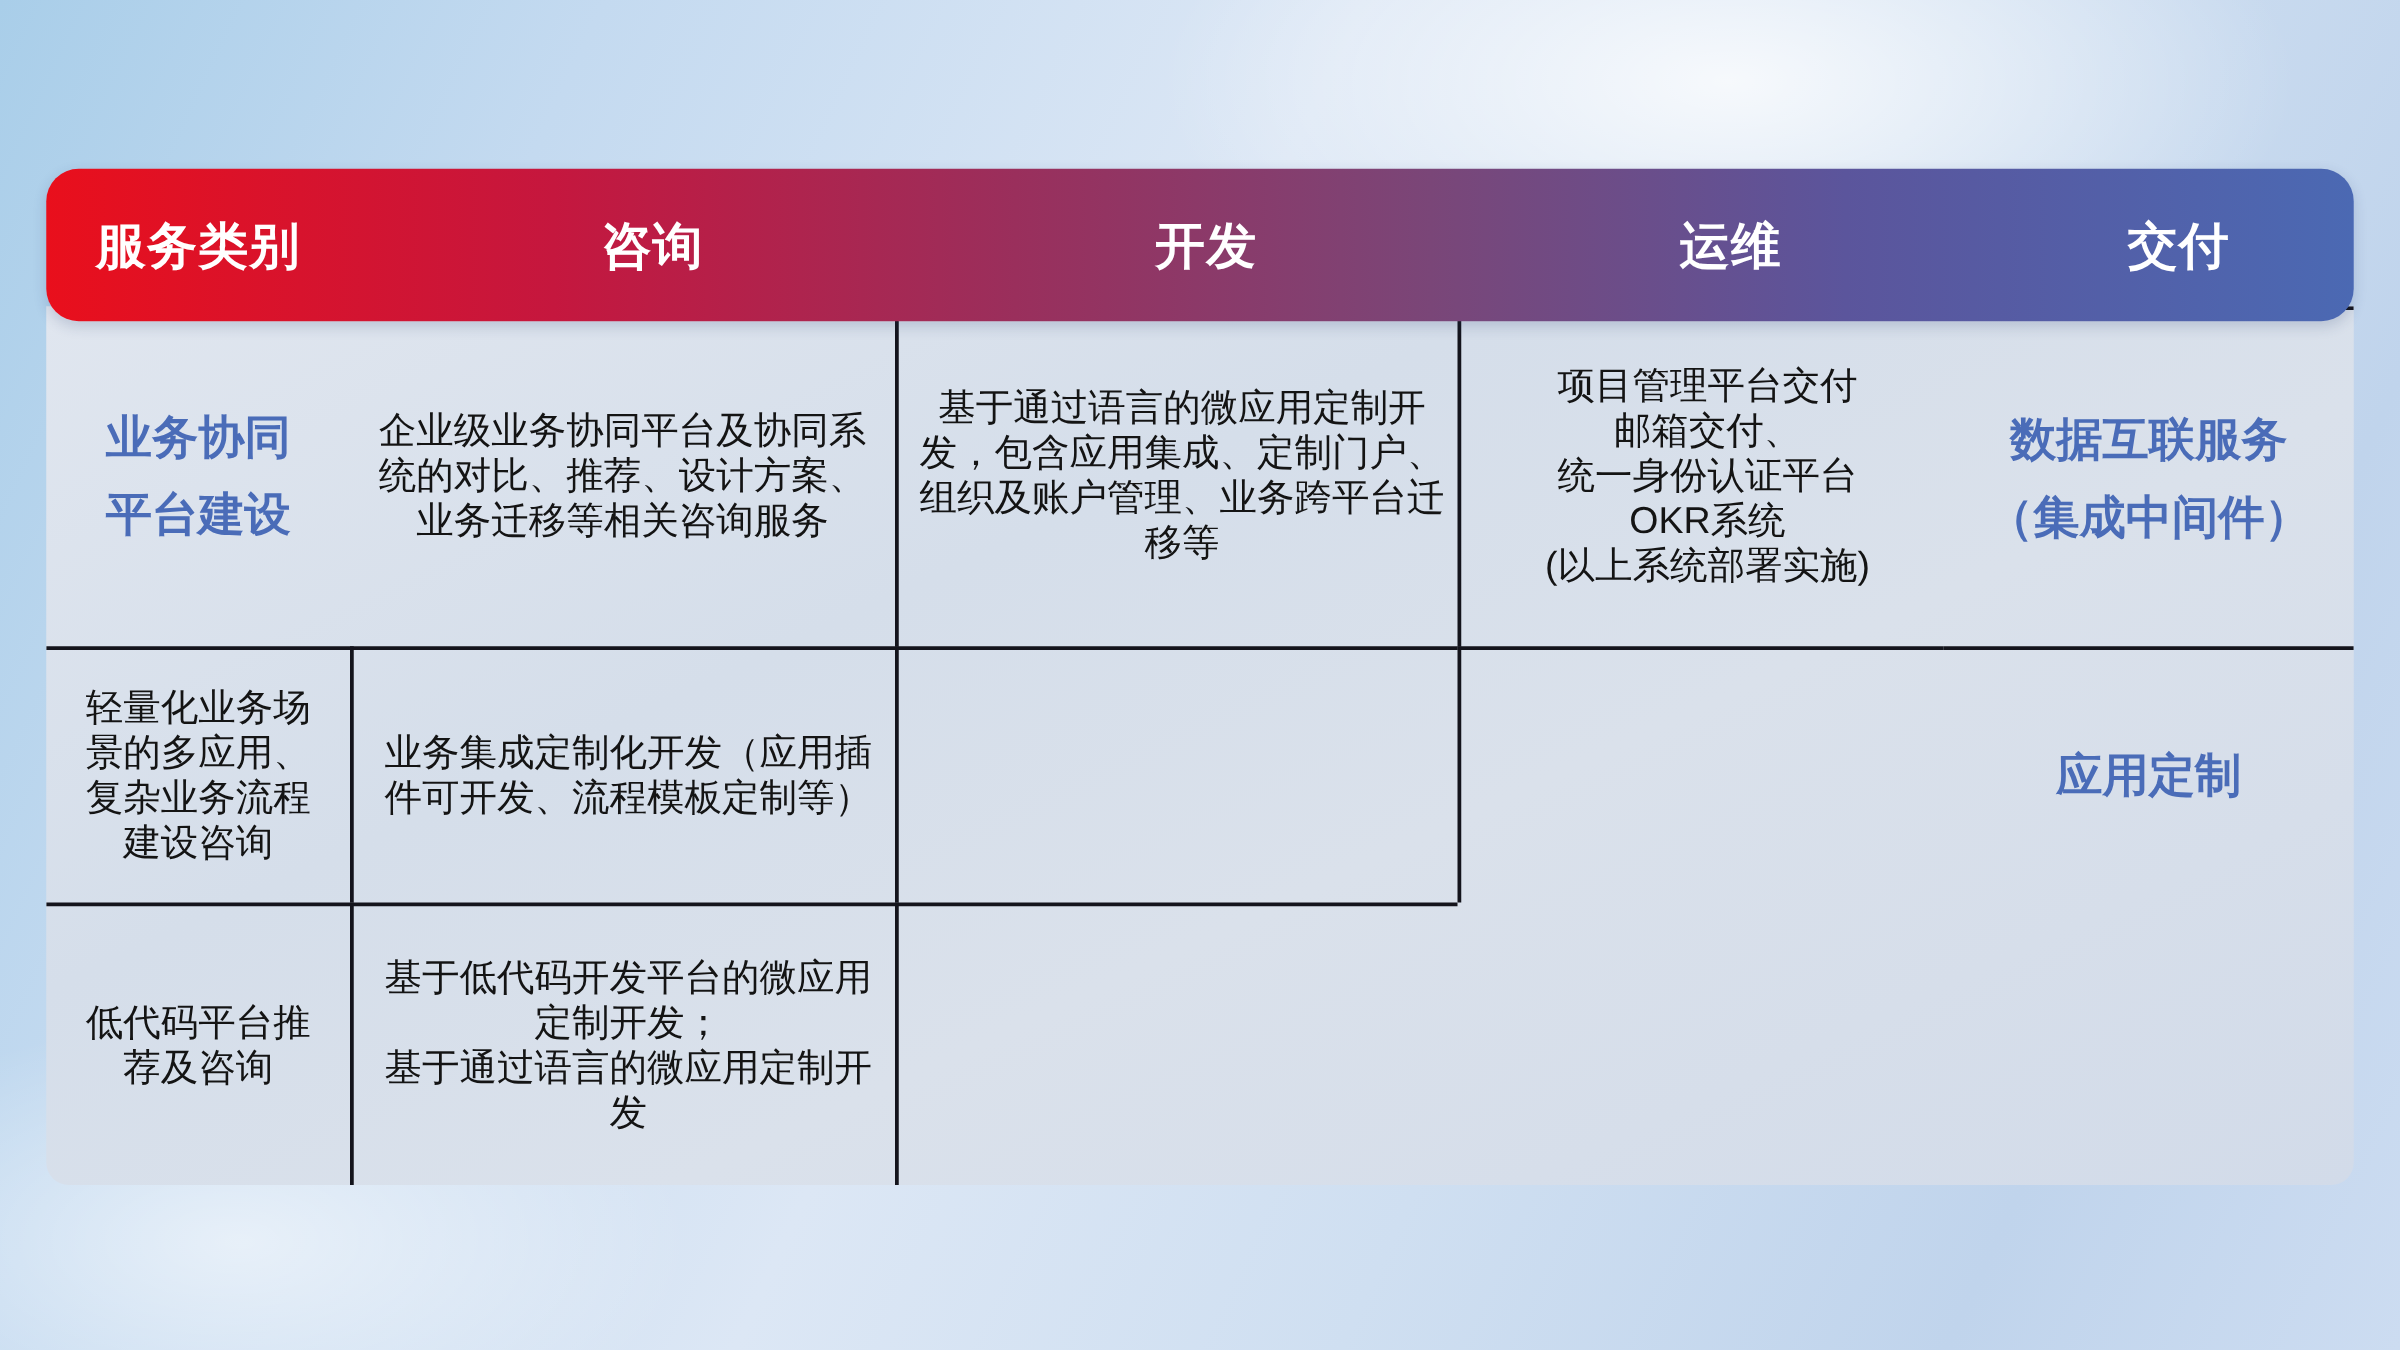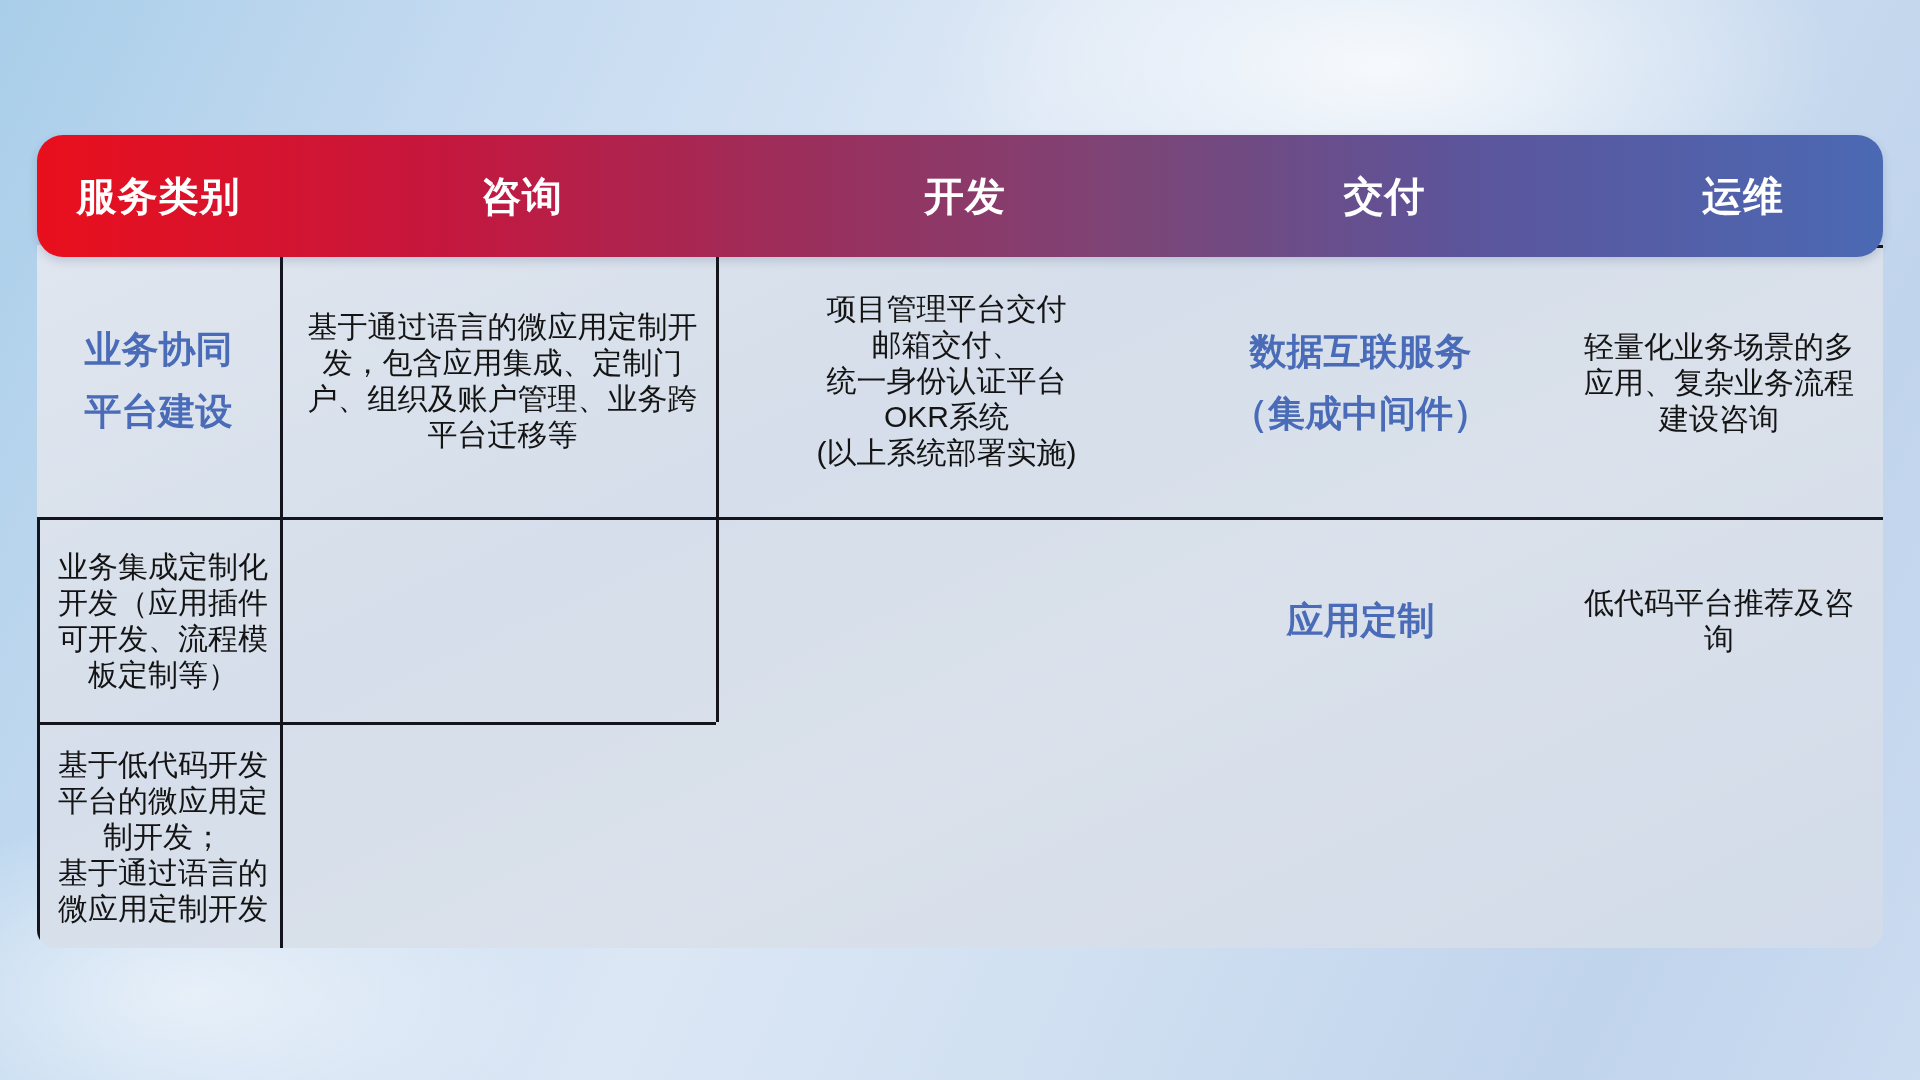--- a/index.html
+++ b/index.html
@@ -83,28 +83,29 @@
 </style>
 </head>
 <body>
 
 <div class="stage">
 
   <div class="thead">
     <div class="th">服务类别</div>
     <div class="th">咨询</div>
     <div class="th">开发</div>
+    <div class="th">运维</div>
     <div class="th">交付</div>
-    <div class="th">运维</div>
   </div>
 
   <div class="tbody">
 
     <div class="td cat tr1">业务协同
 平台建设</div>
+    <div class="td c-consult tr1">企业级业务协同平台及协同系统的对比、推荐、设计方案、业务迁移等相关咨询服务</div>
     <div class="td c-develop bl tr1">基于通过语言的微应用定制开发，包含应用集成、定制门户、组织及账户管理、业务跨平台迁移等</div>
     <div class="td bl tr1">项目管理平台交付
 邮箱交付、
 统一身份认证平台
 OKR系统
 (以上系统部署实施)</div>
 
     <div class="td cat bt tr2">数据互联服务
 （集成中间件）</div>
     <div class="td c-consult bt tr2">轻量化业务场景的多应用、复杂业务流程建设咨询</div>

